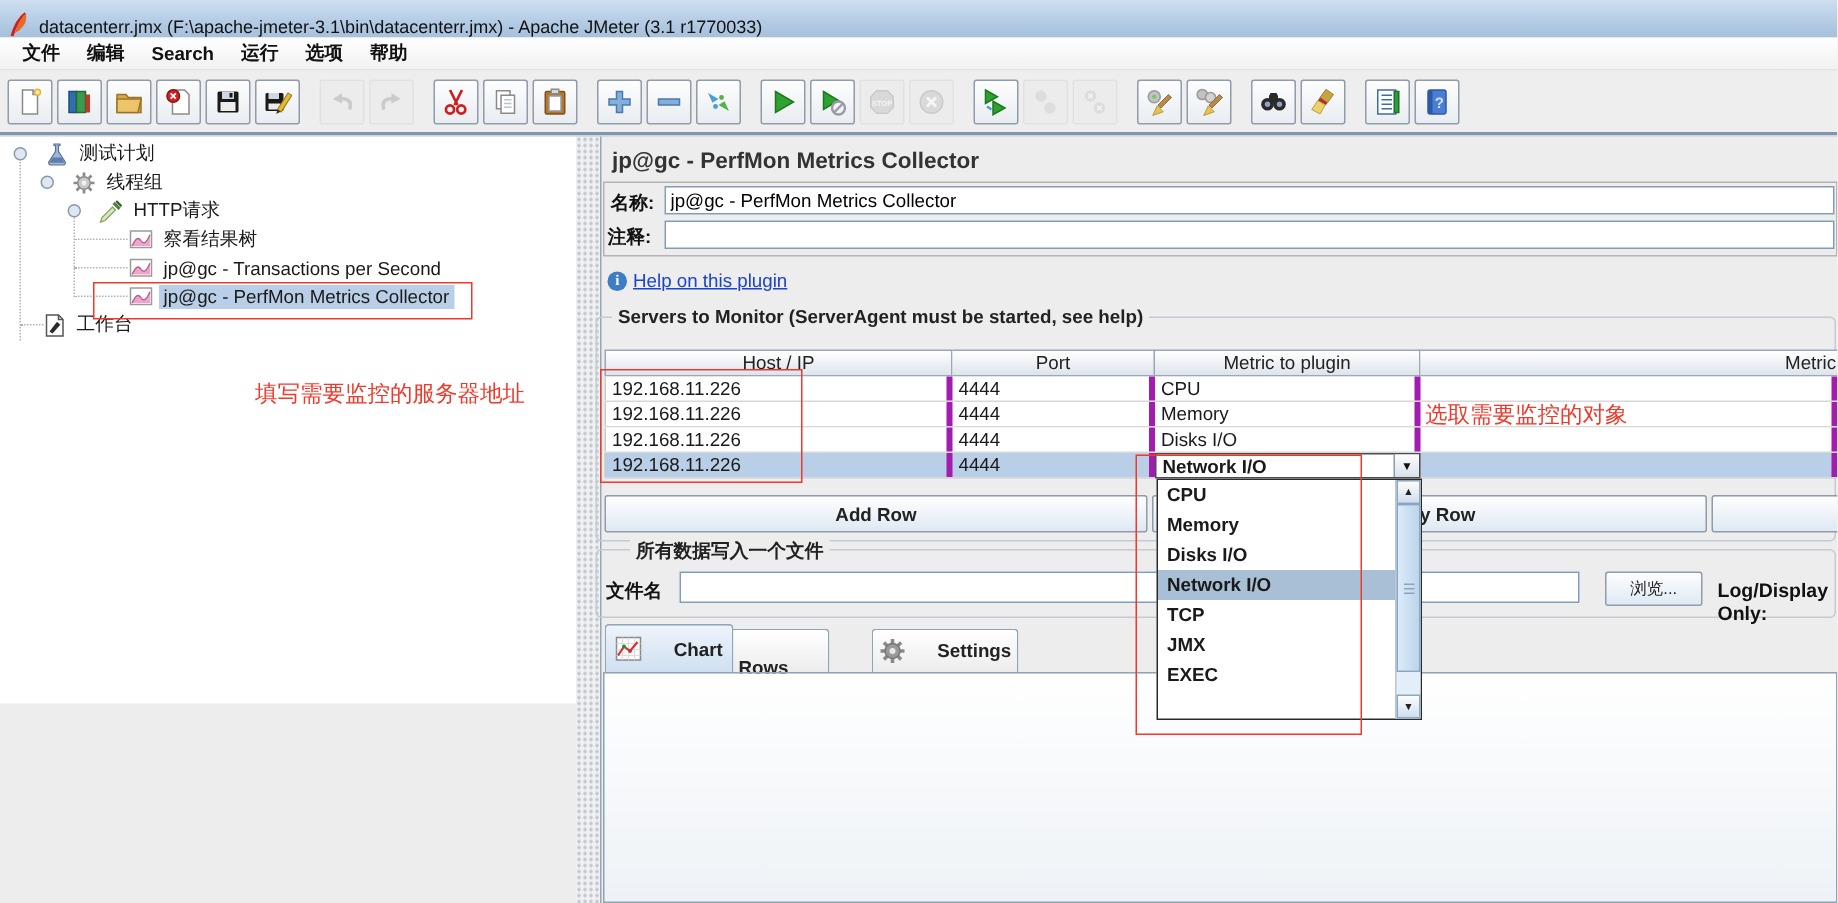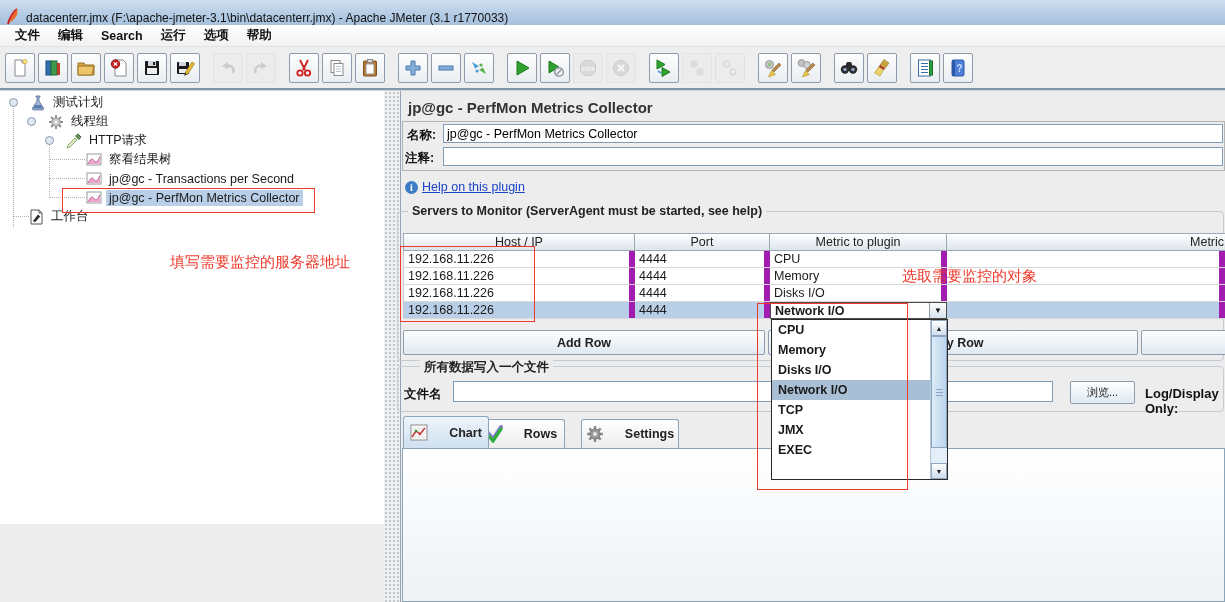--- a/index.html
+++ b/index.html
@@ -22,21 +22,21 @@
   .toolbar { position:absolute; left:0; top:47px; width:1225px; height:41px; background:#eeeeee;
     display:flex; align-items:center; padding-left:5px; }
   .toolbar-sep-line { position:absolute; left:0; top:88px; width:1225px; height:3px; background:#8296aa; border-bottom:1px solid #cfd6dd; }
   .tbtn { width:30px; height:30px; display:flex; align-items:center; justify-content:center;
     border:1px solid #8e9cab; border-radius:2px; background:linear-gradient(#fdfdfd,#e9edf1); margin-right:3px; flex:none; }
   .tbtn svg { width:20px; height:20px; }
   .tbtn.disabled { border-color:#d6d6d6; background:#ececec; opacity:.5; }
   .tgap { width:10px; flex:none; }
 
   
-  .sidebar { position:absolute; left:0; top:91px; width:384px; height:433px; background:#ffffff; }
+  .sidebar { position:absolute; left:0; top:91px; width:384px; height:378px; background:#ffffff; }
   .divider { position:absolute; left:384px; top:91px; width:16px; height:511px; background:#eef0f2;
     background-image:radial-gradient(circle, #c3c8cd 1px, transparent 1.2px); background-size:4px 4px; }
   .tree-row { position:absolute; height:19px; display:flex; align-items:center; white-space:nowrap; }
   .tree-row .ticon { width:16px; height:16px; margin-right:4px; flex:none; }
   .tree-label { padding:1px 3px; font-size:12.5px; }
   .tree-label.selected { background:#b9cfe8; }
   .handle { position:absolute; width:9px; height:9px; border:1px solid #8899aa; border-radius:50%; background:#dfe8f2; }
   .tree-line { position:absolute; border-left:1px dotted #aab4be; width:0; }
   .tree-hline { position:absolute; border-top:1px dotted #aab4be; height:0; }
 
@@ -54,21 +54,21 @@
   .groupbox { position:absolute; border:1px solid #c3cbd4; border-radius:4px; }
   .group-title { position:absolute; background:#ededed; padding:0 4px; font-weight:bold; font-size:12.5px; color:#222; white-space:nowrap; }
 
   
   .thead { position:absolute; left:403px; top:233px; height:18px; display:flex; }
   .th { background:linear-gradient(#ffffff,#dde4eb); border:1px solid #9aa8b8; border-left:none; text-align:center;
     font-size:12.5px; color:#222; line-height:16px; flex:none; overflow:hidden; }
   .th:first-child { border-left:1px solid #9aa8b8; }
   .trow { position:absolute; left:403px; height:17px; display:flex; background:#fff; border-bottom:1px solid #d8d8d8; }
   .trow.sel { background:#b9cfe8; }
-  .td { font-size:12.5px; line-height:16px; padding:0 4px; border-right:6px solid #a21caf; flex:none; overflow:hidden; white-space:nowrap; }
+  .td { font-size:12.5px; line-height:16px; padding:0 4px; border-right:4px solid #a21caf; flex:none; overflow:hidden; white-space:nowrap; }
   .td:first-child { border-left:1px solid #c9c9c9; }
 
   
   .combo { position:absolute; left:770px; top:302px; width:177px; height:17px; background:#fff; border:1px solid #4d4d4d;
     display:flex; align-items:center; z-index:40; }
   .combo-text { flex:1; font-weight:bold; font-size:12.5px; padding-left:4px; white-space:nowrap; overflow:hidden; }
   .combo-btn { width:17px; height:15px; background:linear-gradient(#fdfdfd,#d8e2ec); border-left:1px solid #8e9cab;
     display:flex; align-items:center; justify-content:center; font-size:8px; color:#111; flex:none; }
 
   
@@ -476,36 +476,36 @@
   <div class="tab on" style="left:403px; top:416px; width:86px; height:32px;">
     <svg viewBox="0 0 18 18">
         <rect x="1" y="1" width="16" height="15" fill="#fafafa" stroke="#8a8a8a"></rect>
         <path d="M1 5h16M1 9h16M1 13h16M5 1v15M9 1v15M13 1v15" stroke="#dcdcdc" stroke-width=".7"></path>
         <polyline points="2,13 6,7 10,10 15,4" fill="none" stroke="#cc3333" stroke-width="1.4"></polyline>
         <circle cx="6" cy="7" r="1.3" fill="#2e8b2e"></circle>
         <circle cx="10" cy="10" r="1.3" fill="#cc3333"></circle>
       </svg>
     <span>Chart</span>
   </div>
-  <div class="tab off" style="left:477px; top:419px; width:88px; height:29px;">
+  <div class="tab off" style="left:465px; top:419px; width:88px; height:29px;flex-direction:column;">
     <svg viewBox="0 0 18 18">
         <path d="M3 8l5 6L16 2" fill="none" stroke="#8a7ad0" stroke-width="4" stroke-linecap="round"></path>
         <path d="M3 10l5 6L16 4" fill="none" stroke="#2fae3f" stroke-width="3.2" stroke-linecap="round"></path>
       </svg>
     <span>Rows</span>
   </div>
   <div class="tab off" style="left:581px; top:419px; width:98px; height:29px;">
     <svg viewBox="0 0 18 18">
         <path d="M9 1v4M9 13v4M1 9h4M13 9h4M3.3 3.3l2.8 2.8M11.9 11.9l2.8 2.8M14.7 3.3l-2.8 2.8M6.1 11.9l-2.8 2.8" stroke="#8a8a8a" stroke-width="2.4"></path>
         <circle cx="9" cy="9" r="5" fill="#9a9a9a" stroke="#787878"></circle>
         <circle cx="9" cy="9" r="2" fill="#e8e8e8"></circle>
       </svg>
     <span>Settings</span>
   </div>
   <div class="content-area"></div>
 
   <div class="ann-rect" style="left:62px; top:188px; width:253px; height:25px;"></div>
   <div class="ann-text" style="left:170px; top:253px;">填写需要监控的服务器地址</div>
   <div class="ann-rect" style="left:400px; top:246px; width:135px; height:76px;"></div>
-  <div class="ann-text" style="left:902px; top:267px;">选取需要监控的对象</div>
+  <div class="ann-text" style="left:950px; top:267px;">选取需要监控的对象</div>
   <div class="ann-rect" style="left:757px; top:303px; width:151px; height:187px;"></div>
 
 </div>
 
 </body></html>

